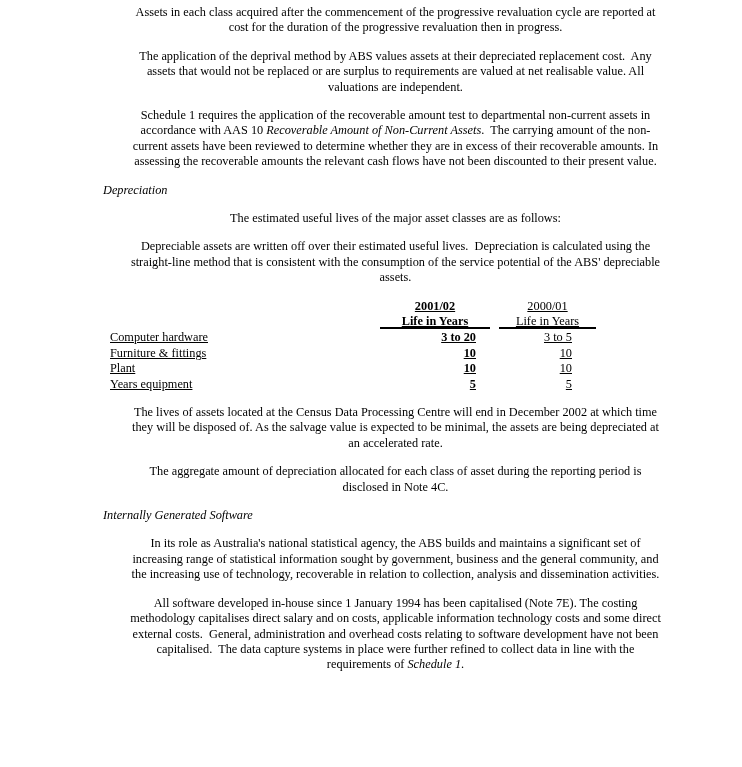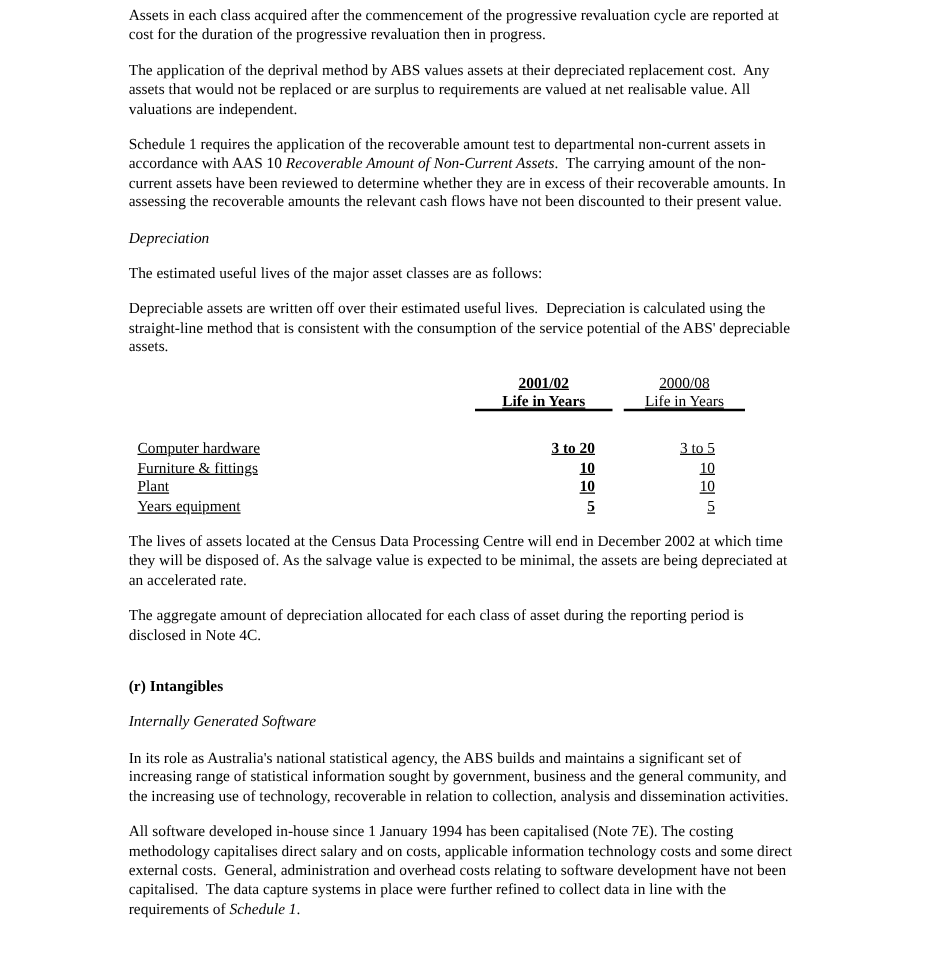--- a/index.html
+++ b/index.html
@@ -18,37 +18,37 @@
     position: absolute;
     left: 103px;
     top: 5px;
     width: 585px;
     font-family: "Liberation Serif", serif;
     font-size: 12.3px;
     line-height: 15.4px;
     color: #000000;
   }
   .para { margin: 0 0 13px 0; }
-  .line { display: block; white-space: pre; }
+  .line { display: block; white-space: pre; text-align: center; }
   .italic { font-style: italic; }
   .bold { font-weight: bold; }
   .heading { margin: 0 0 13px 0; white-space: pre; }
   .pretop { padding-top: 13px; }
 
   
   .ultable { margin: 0 0 13px 0; }
   .trow { display: flex; height: 15.4px; text-decoration: underline; }
   .t-label { width: 277px; padding-left: 7px; box-sizing: border-box; white-space: pre; }
   .t-c1 { width: 110px; box-sizing: border-box; white-space: pre; }
   .t-c2 { width: 97px; box-sizing: border-box; white-space: pre; }
   .t-gap { width: 9px; }
   .thead .t-c1, .thead .t-c2 { text-align: center; }
   .thead .t-c1 { font-weight: bold; }
   .underlined .t-c1, .underlined .t-c2 { border-bottom: 2px solid #000000; }
-  .tbody { margin-top: 22px; }
+  .tbody { margin-top: 1px; }
   .vrow .t-c1 { text-align: right; padding-right: 14px; font-weight: bold; }
   .vrow .t-c2 { text-align: right; padding-right: 24px; }
 </style>
 </head>
 <body>
 
 <div class="page">
   <div class="content">
 
     <div class="para">
@@ -80,21 +80,21 @@
       <span class="line">Depreciable assets are written off over their estimated useful lives.  Depreciation is calculated using the</span>
       <span class="line">straight-line method that is consistent with the consumption of the service potential of the ABS' depreciable</span>
       <span class="line">assets.</span>
     </div>
 
     <div class="ultable">
       <div class="trow thead">
         <div class="t-label"></div>
         <div class="t-c1">2001/02</div>
         <div class="t-gap"></div>
-        <div class="t-c2">2000/08</div>
+        <div class="t-c2">2000/01</div>
       </div>
       <div class="trow thead underlined">
         <div class="t-label"></div>
         <div class="t-c1">Life in Years</div>
         <div class="t-gap"></div>
         <div class="t-c2">Life in Years</div>
       </div>
       <div class="tbody">
         <div class="trow vrow">
           <div class="t-label">Computer hardware</div>
@@ -127,21 +127,20 @@
       <span class="line">The lives of assets located at the Census Data Processing Centre will end in December 2002 at which time</span>
       <span class="line">they will be disposed of. As the salvage value is expected to be minimal, the assets are being depreciated at</span>
       <span class="line">an accelerated rate.</span>
     </div>
 
     <div class="para">
       <span class="line">The aggregate amount of depreciation allocated for each class of asset during the reporting period is</span>
       <span class="line">disclosed in Note 4C.</span>
     </div>
 
-    <div class="heading bold pretop">(r) Intangibles</div>
 
     <div class="heading italic">Internally Generated Software</div>
 
     <div class="para">
       <span class="line">In its role as Australia's national statistical agency, the ABS builds and maintains a significant set of</span>
       <span class="line">increasing range of statistical information sought by government, business and the general community, and</span>
       <span class="line">the increasing use of technology, recoverable in relation to collection, analysis and dissemination activities.</span>
     </div>
 
     <div class="para">

